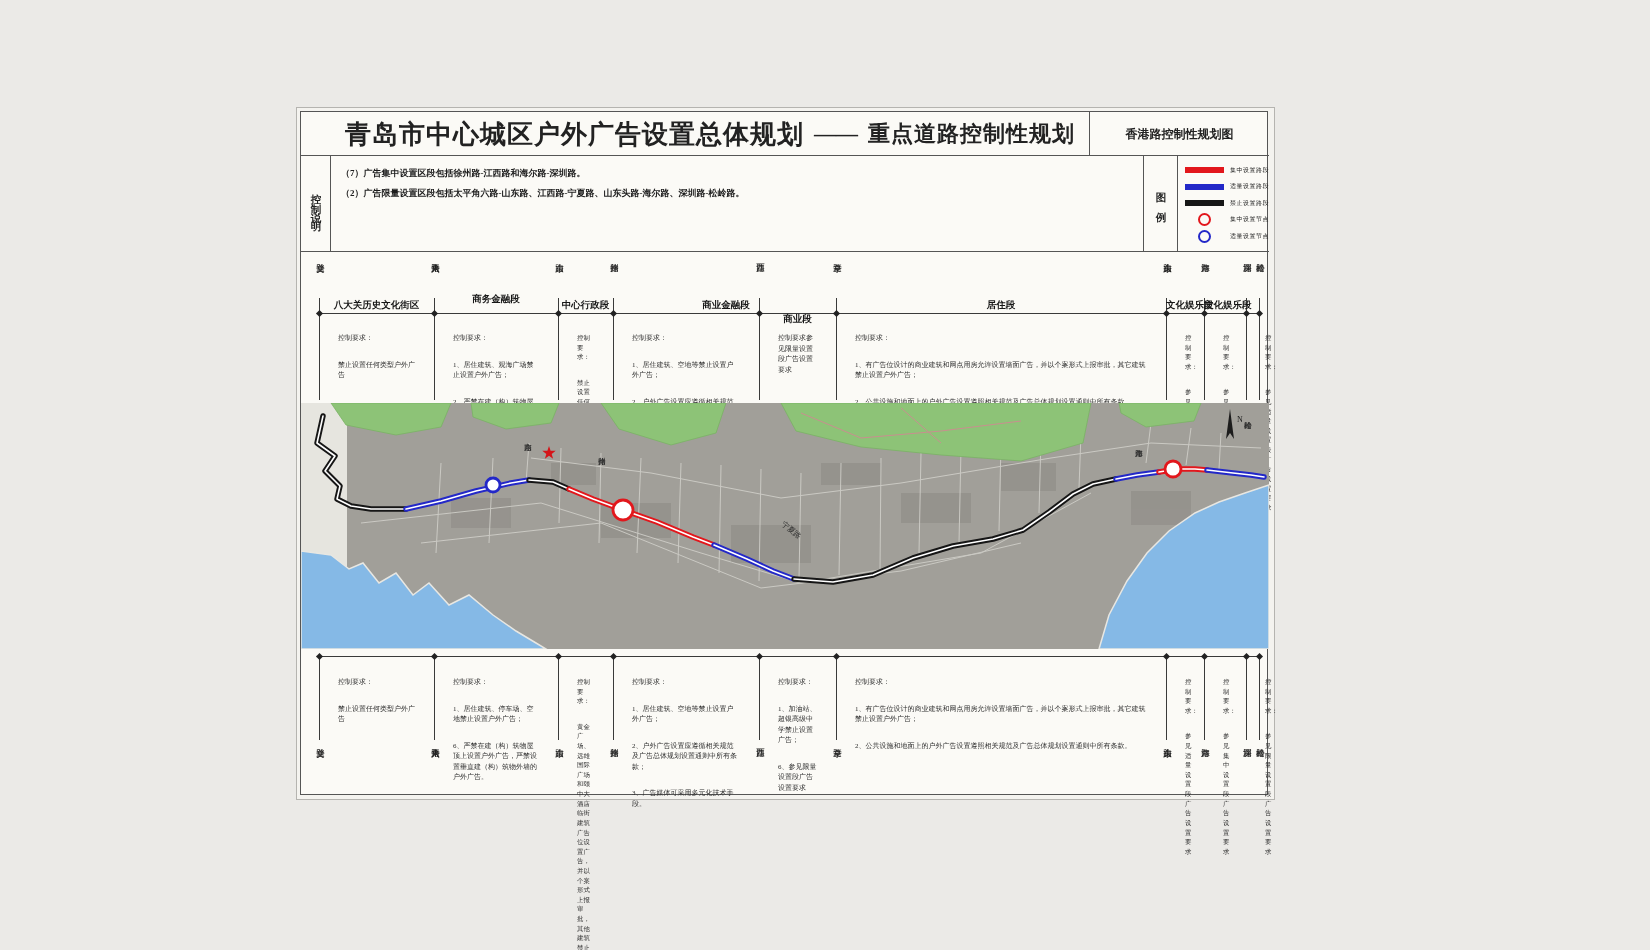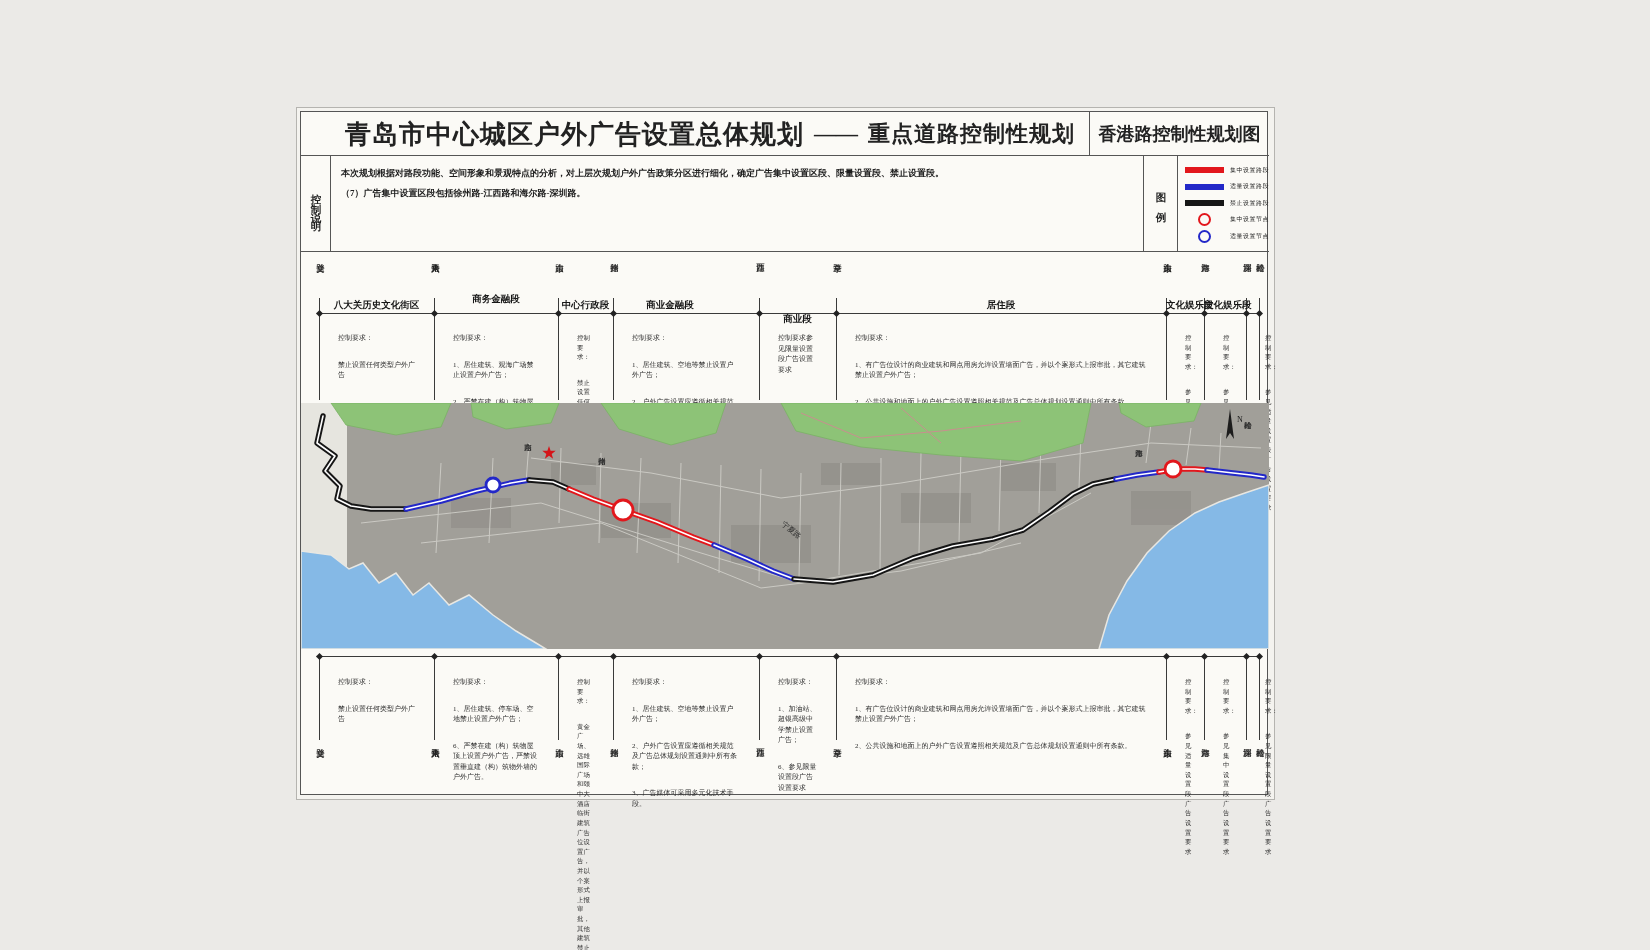--- a/index.html
+++ b/index.html
@@ -7,21 +7,21 @@
   #canvas{position:relative;width:1384px;height:950px;background:#ebeae7;overflow:hidden;}
   #outer-frame{position:absolute;left:296px;top:107px;width:977px;height:691px;border:1px solid #b5b4b0;background:#f4f3ef;}
   #sheet{position:absolute;left:300px;top:111px;width:968px;height:684px;background:#fbfaf6;border:1px solid #555;box-sizing:border-box;}
   
   .title-row{position:absolute;left:0;top:0;width:968px;height:44px;border-bottom:1px solid #555;box-sizing:border-box;}
   .main-title{position:absolute;left:44px;top:0;height:44px;display:flex;align-items:center;white-space:nowrap;}
   .t-main{font-size:26px;font-weight:bold;letter-spacing:1px;}
   .t-dash{font-size:22px;font-weight:bold;margin:0 10px;}
   .t-sub{font-size:22px;font-weight:bold;letter-spacing:1px;}
   .map-title-cell{position:absolute;left:788px;top:0;width:180px;height:44px;border-left:1px solid #555;box-sizing:border-box;display:flex;align-items:center;justify-content:center;}
-  .map-title{font-size:18px;font-weight:bold;white-space:nowrap;}
+  .map-title{font-size:12px;font-weight:bold;white-space:nowrap;}
   
   .notes-row{position:absolute;left:0;top:44px;width:968px;height:96px;border-bottom:1px solid #555;box-sizing:border-box;}
   .notes-label-cell{position:absolute;left:0;top:0;width:30px;height:96px;border-right:1px solid #555;box-sizing:border-box;display:flex;align-items:center;justify-content:center;}
   .v-label{writing-mode:vertical-rl;text-orientation:upright;font-size:10.5px;font-weight:bold;letter-spacing:9px;}
   .notes-body{position:absolute;left:40px;top:7px;width:800px;font-size:9px;font-weight:600;line-height:20px;color:#1c1c1c;}
   .notes-body div{white-space:nowrap;}
   .legend-label-cell{position:absolute;left:842px;top:0;width:35px;height:96px;border-left:1px solid #555;border-right:1px solid #555;box-sizing:border-box;display:flex;align-items:center;justify-content:center;}
   .legend-label-cell .v-label{letter-spacing:20px;}
   .legend-items{position:absolute;left:884px;top:6px;width:84px;}
   .legend-item{display:flex;align-items:center;height:16.5px;}
@@ -56,22 +56,22 @@
       <div class="map-title-cell">
         <span class="map-title">香港路控制性规划图</span>
       </div>
     </div>
 
     <div class="notes-row">
       <div class="notes-label-cell">
         <span class="v-label">控制说明</span>
       </div>
       <div class="notes-body" id="notes-body">
-          <div>本次规划根据对路段功能、空间形象和景观特点的分析，对上层次规划户外广告政策分区进行细化，确定广告集中设置区段、限量设置段、禁止设置段。</div>
           <div>（7）广告集中设置区段包括徐州路-江西路和海尔路-深圳路。</div>
+          <div>（2）广告限量设置区段包括太平角六路-山东路、江西路-宁夏路、山东头路-海尔路、深圳路-松岭路。</div>
         </div>
       <div class="legend-label-cell">
         <span class="v-label">图例</span>
       </div>
       <div class="legend-items" id="legend-items">
           <div class="legend-item">
             <div class="legend-bar" style="background: rgb(226, 23, 28);"></div>
             <div class="legend-text">集中设置路段</div>
           </div>
           <div class="legend-item">
@@ -148,21 +148,21 @@
         <div class="sec-text" style="left: 136px; width: 118px; top: 205px;">
           <div>控制要求：</div>
           <div>1、居住建筑、观海广场禁止设置户外广告；</div>
           <div>2、严禁在建（构）筑物屋顶上设置户外广告；严禁设置垂直建（构）筑物外墙的户外广告。</div>
         </div>
         <div class="sec-label" style="left: 257px; width: 55px; top: 186px;">中心行政段</div>
         <div class="sec-text narrow" style="left: 260px; width: 49px; top: 205px;">
           <div>控制要求：</div>
           <div>禁止设置任何类型户外广告</div>
         </div>
-        <div class="sec-label" style="left: 296px; width: 146px; top: 186px;">商业金融段</div>
+        <div class="sec-label" style="left: 312px; width: 146px; top: 186px; padding-left: 40px;">商业金融段</div>
         <div class="sec-text" style="left: 315px; width: 140px; top: 205px;">
           <div>控制要求：</div>
           <div>1、居住建筑、空地等禁止设置户外广告；</div>
           <div>2、户外广告设置应遵循相关规范及广告总体规划设置通则中所有条款；</div>
           <div>3、广告媒体可采用多元化技术手段。</div>
         </div>
         <div class="sec-label" style="left: 458px; width: 77px; top: 186px; margin-top: 14px;">商业段</div>
         <div class="sec-text" style="left: 461px; width: 71px; top: 205px;">
           <div>控制要求参见限量设置段广告设置要求</div>
         </div>

